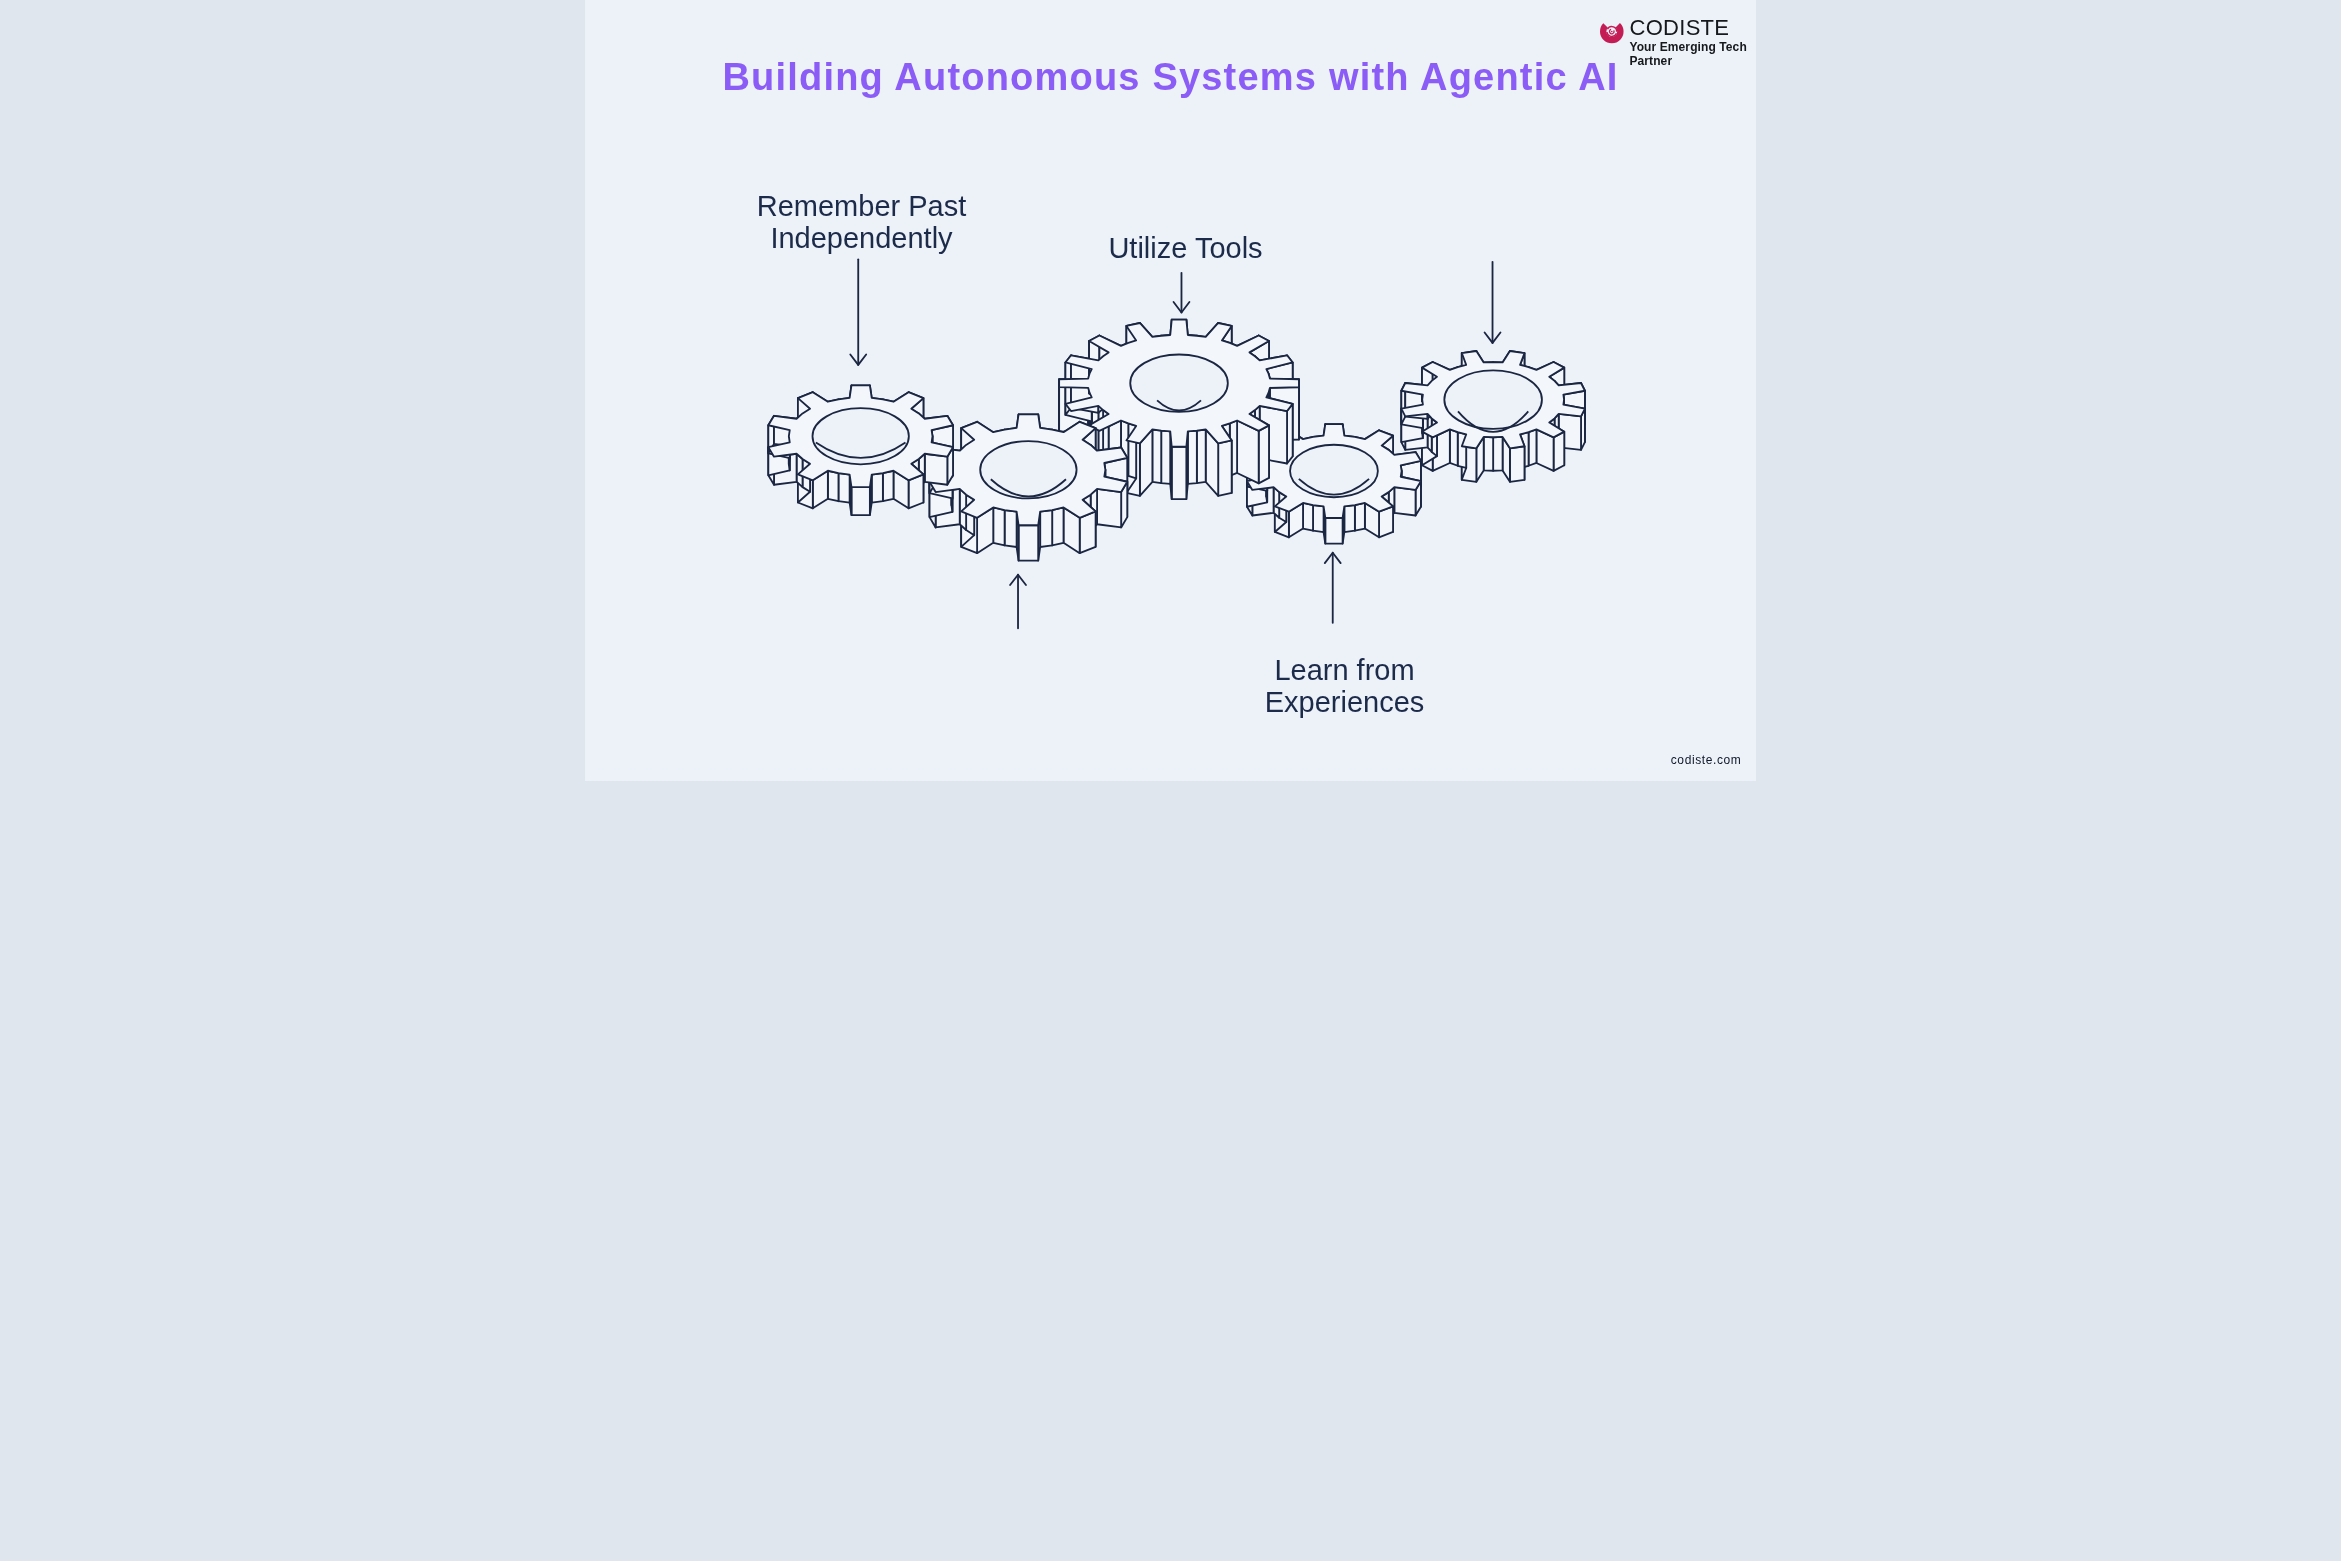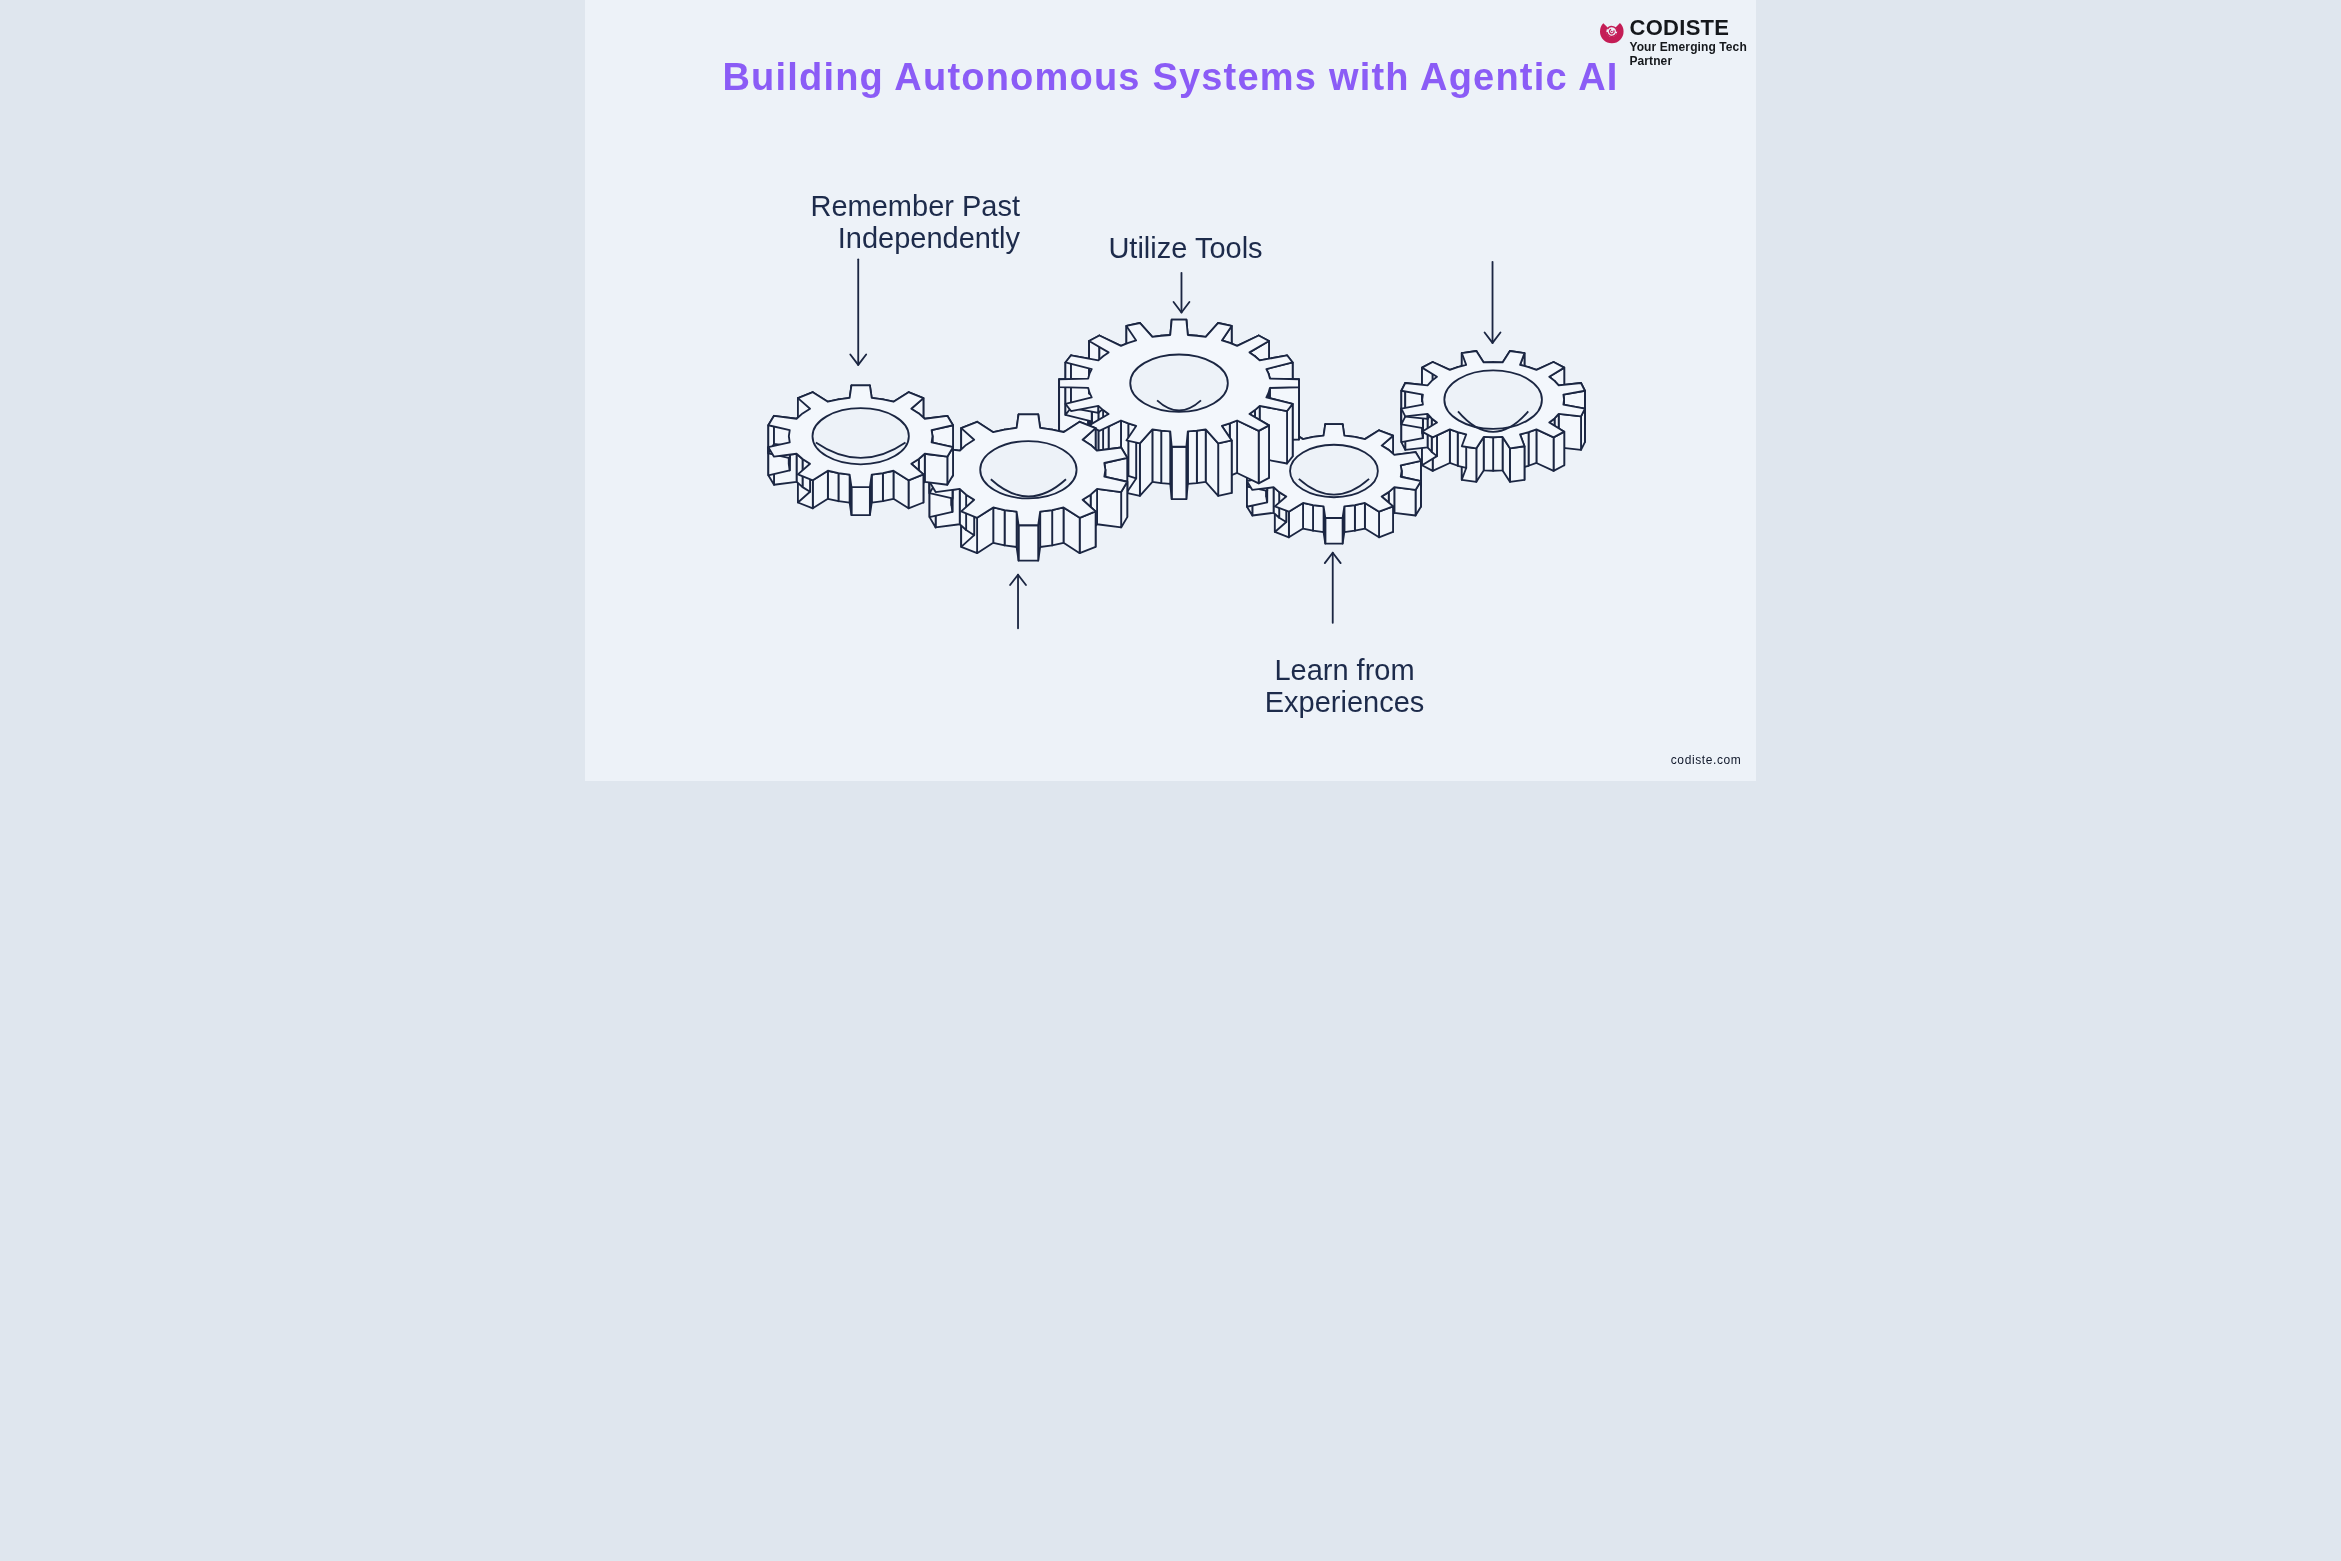--- a/index.html
+++ b/index.html
@@ -12,29 +12,29 @@
   .page-title{
     position:absolute;left:0;top:57px;width:1171px;text-align:center;
     font-weight:bold;font-size:38px;line-height:40px;letter-spacing:1.2px;
     color:#8b5cf6;
   }
   .lbl{
     position:absolute;width:317px;text-align:center;
     font-size:29px;line-height:32px;font-weight:500;color:#1d2b4b;
   }
   .lbl span{display:block;}
-  .lbl-remember{left:118px;top:190px;text-align:right;}
+  .lbl-remember{left:118px;top:190px;}
   .lbl-utilize{left:442px;top:232px;}
   .lbl-work{left:761px;top:190px;}
   .lbl-plan{left:282px;top:637px;}
   .lbl-learn{left:601px;top:654px;}
   .brand{position:absolute;left:1014px;top:14.6px;display:flex;align-items:flex-start;}
   .brand-icon{width:33px;height:33px;}
   .brand-text{margin-left:4.9px;}
-  .brand-name{font-size:22px;font-weight:bold;letter-spacing:0.3px;color:#15181c;line-height:24.4px;margin-top:1.2px;}
+  .brand-name{font-size:22px;font-weight:normal;letter-spacing:0.3px;color:#15181c;line-height:24.4px;margin-top:1.2px;}
   .brand-tagline{font-size:12px;font-weight:bold;color:#15181c;letter-spacing:0.1px;margin-top:0px;}
   .site{
     position:absolute;right:14.6px;top:753px;font-size:12px;letter-spacing:0.6px;
     color:#0f172a;
   }
 </style>
 </head>
 <body>
 
 <div class="canvas">

